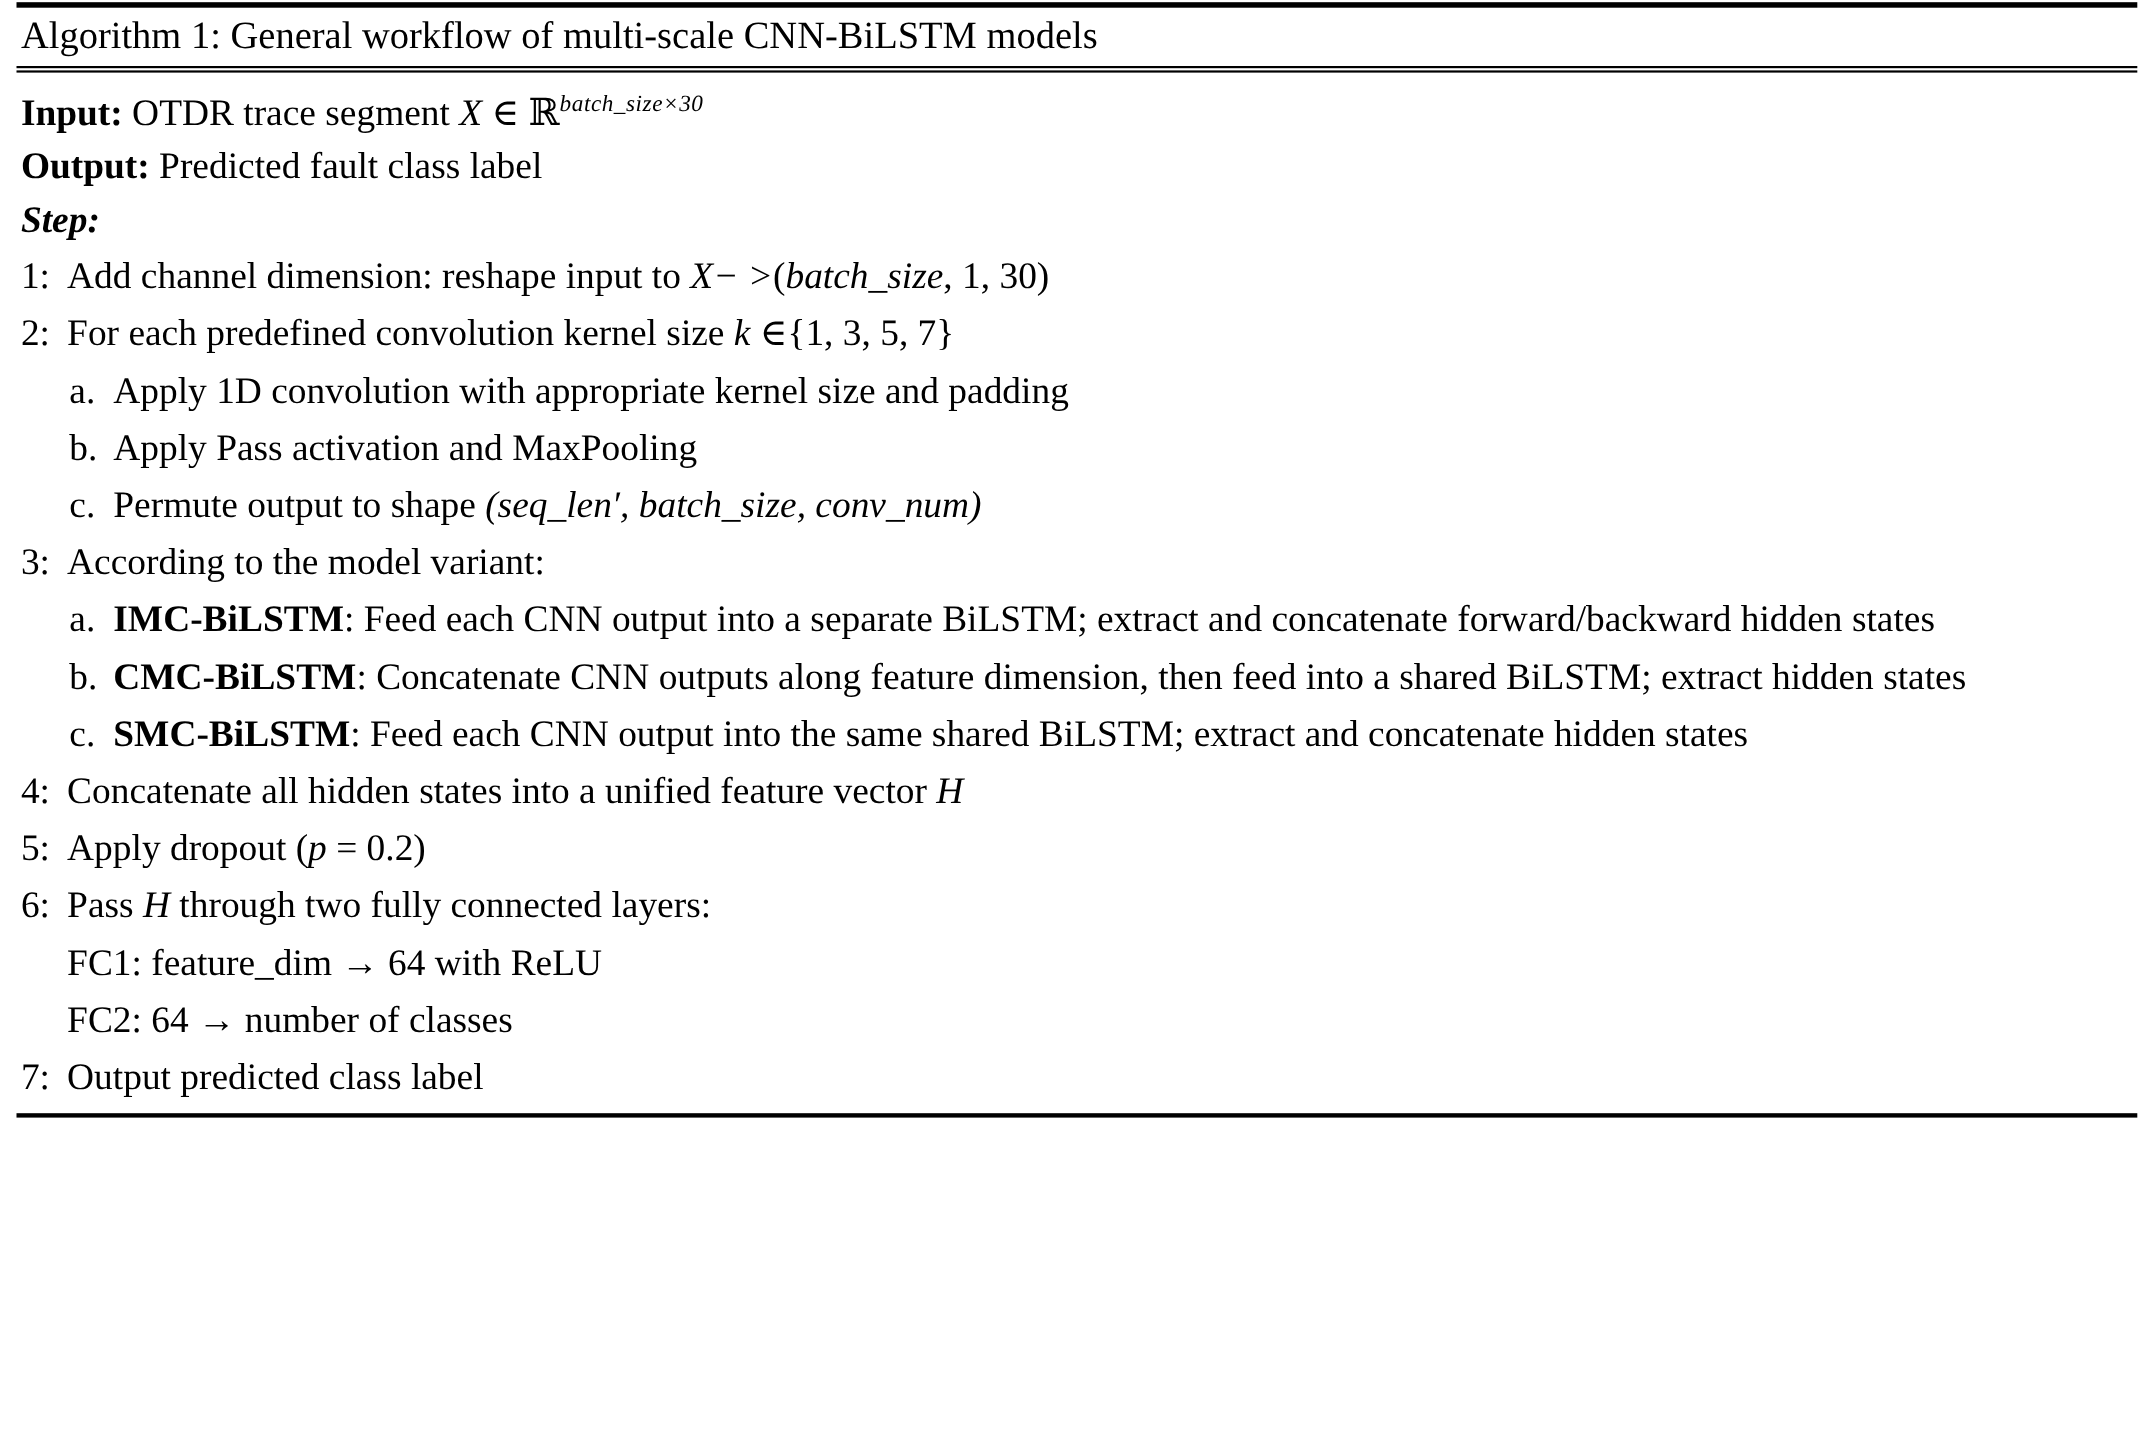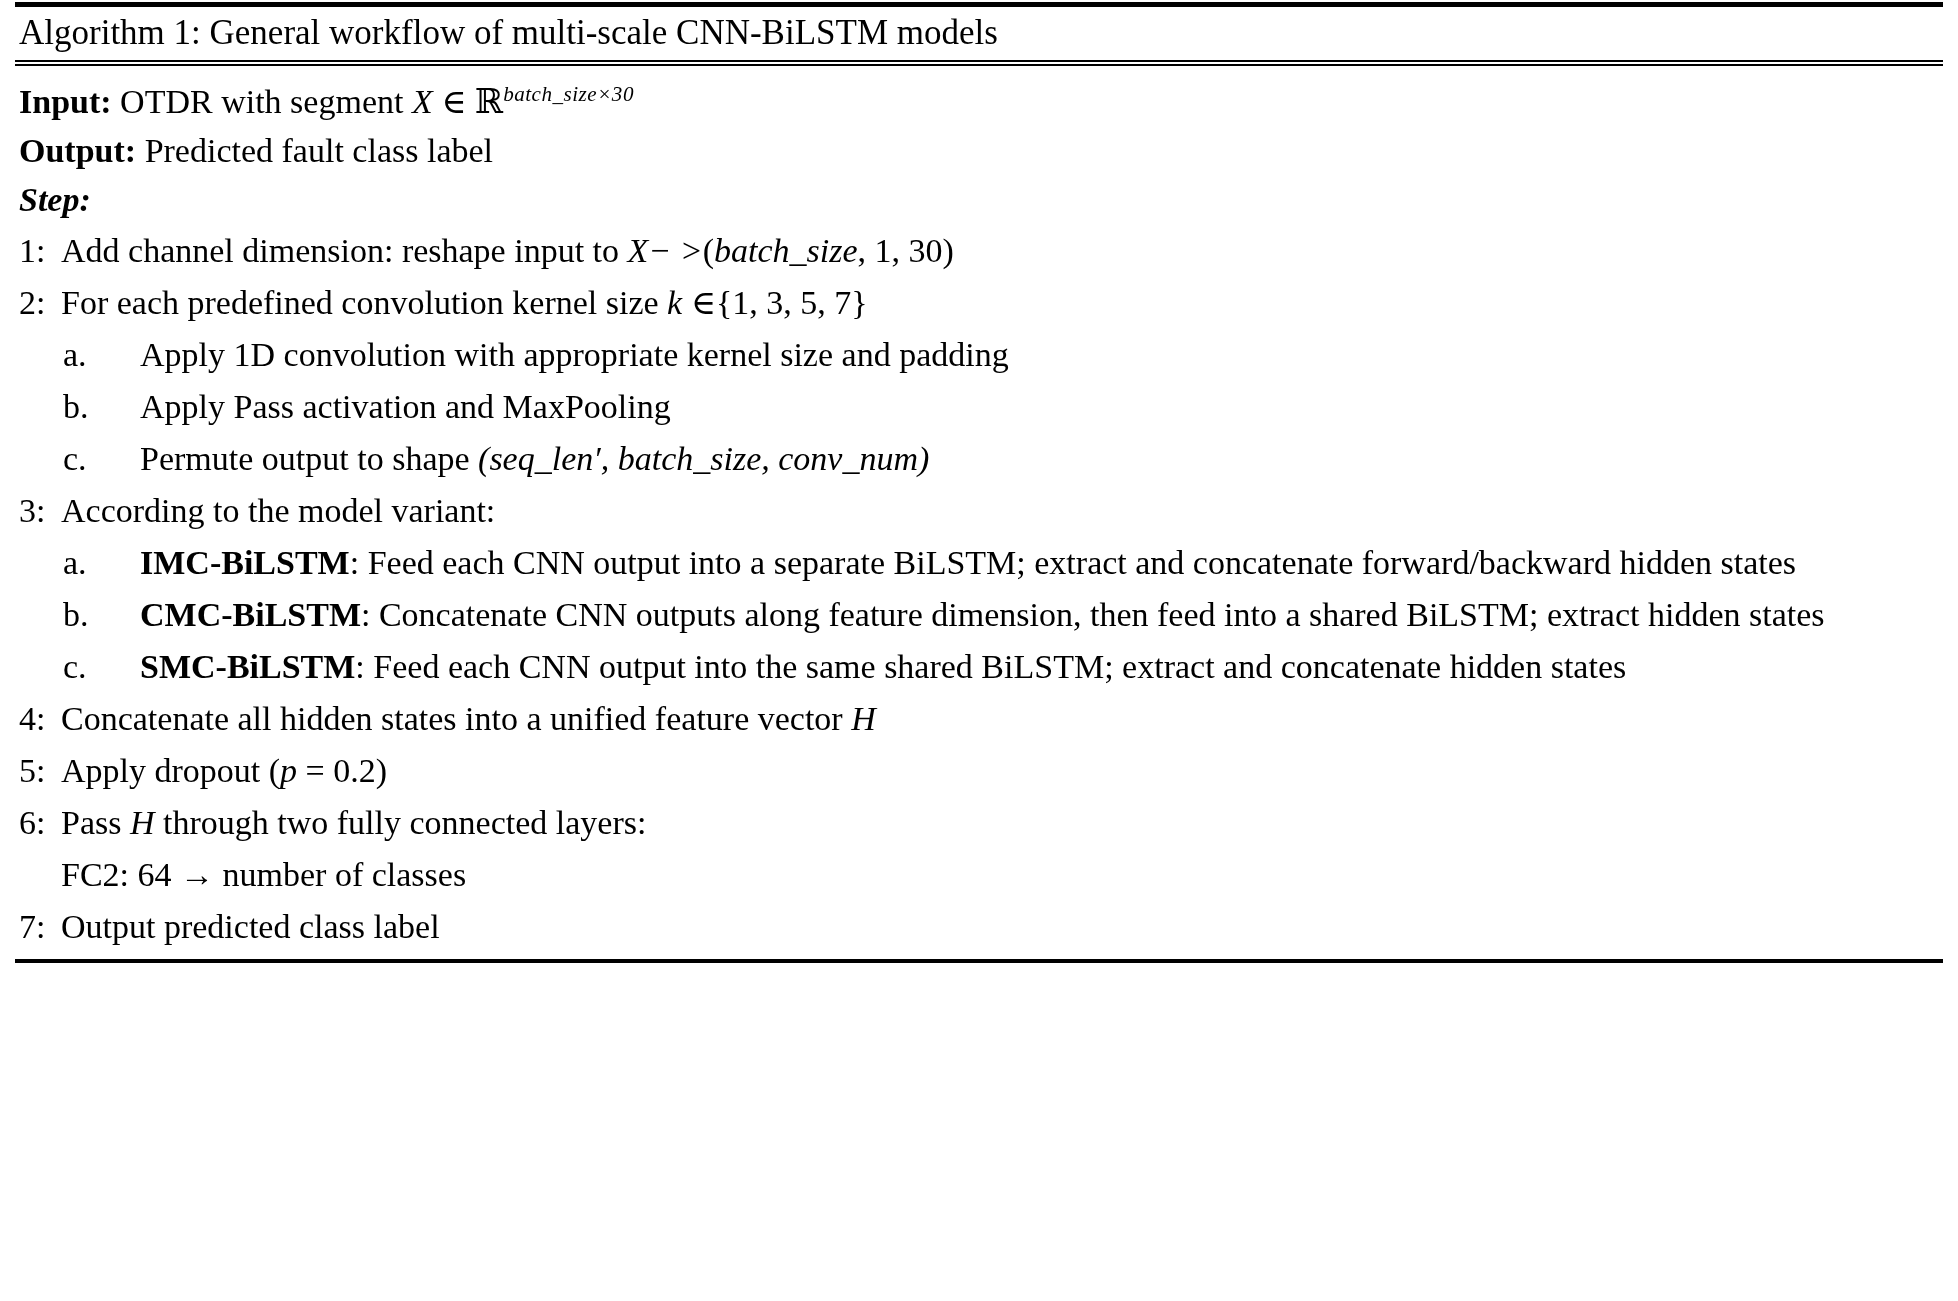--- a/index.html
+++ b/index.html
@@ -100,21 +100,20 @@
     font-size: 34px;
     line-height: 52px;
     padding-left: 48px;
   }
   .substep > .let {
     flex: 0 0 40px;
     width: 40px;
   }
   .substep > .txt {
     flex: 1 1 auto;
-    margin-left: 37px;
   }
 
   
   .substep.justified {
     line-height: 52px;
   }
   .substep.justified > .txt {
     text-align: justify;
     text-align-last: left;
   }
@@ -156,21 +155,21 @@
     <span class="lbl">Algorithm 1:</span>
     <span>General workflow of multi-scale CNN-BiLSTM models</span>
   </div>
 
   <div class="rule-double"></div>
 
   <div class="alg-body">
 
     <div class="io-line">
       <span class="lbl">Input:</span>
-      <span>OTDR with segment</span>
+      <span>OTDR trace segment</span>
       <span class="mi">X</span>
       <span>∈</span>
       <span class="bb">ℝ</span><span class="sup">batch_size×30</span>
     </div>
 
     <div class="io-line">
       <span class="lbl">Output:</span>
       <span>Predicted fault class label</span>
     </div>
 
@@ -246,20 +245,21 @@
 
     <div class="step">
       <span class="num">6:</span>
       <span class="txt">
         <span>Pass</span>
         <span class="mi">H</span>
         <span>through two fully connected layers:</span>
       </span>
     </div>
 
+    <div class="plain-indent">FC1: feature_dim   → 64 with ReLU</div>
     <div class="plain-indent">FC2: 64 → number of classes</div>
 
     <div class="step">
       <span class="num">7:</span>
       <span class="txt">Output predicted class label</span>
     </div>
 
   </div>
 
   <div class="rule-bottom"></div>

